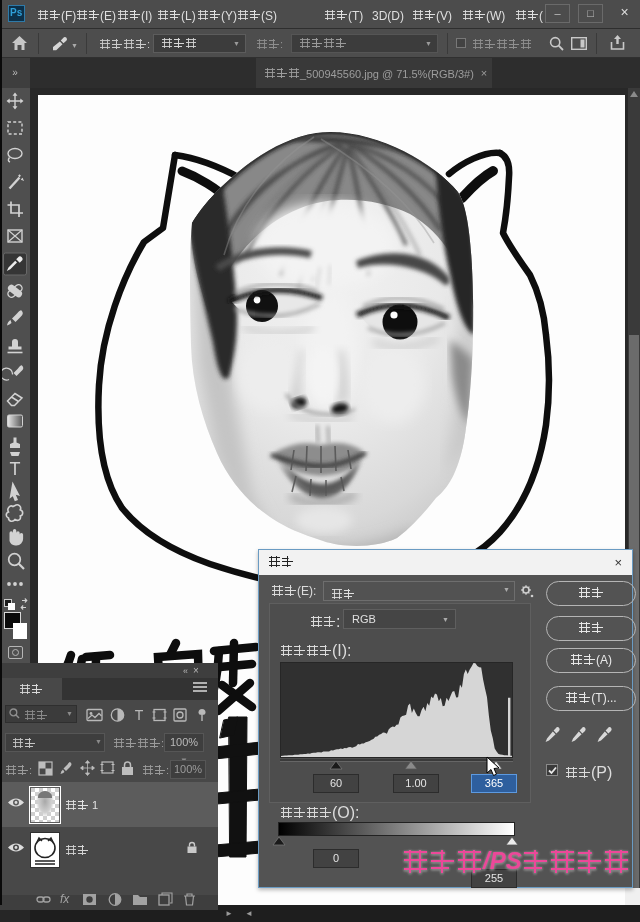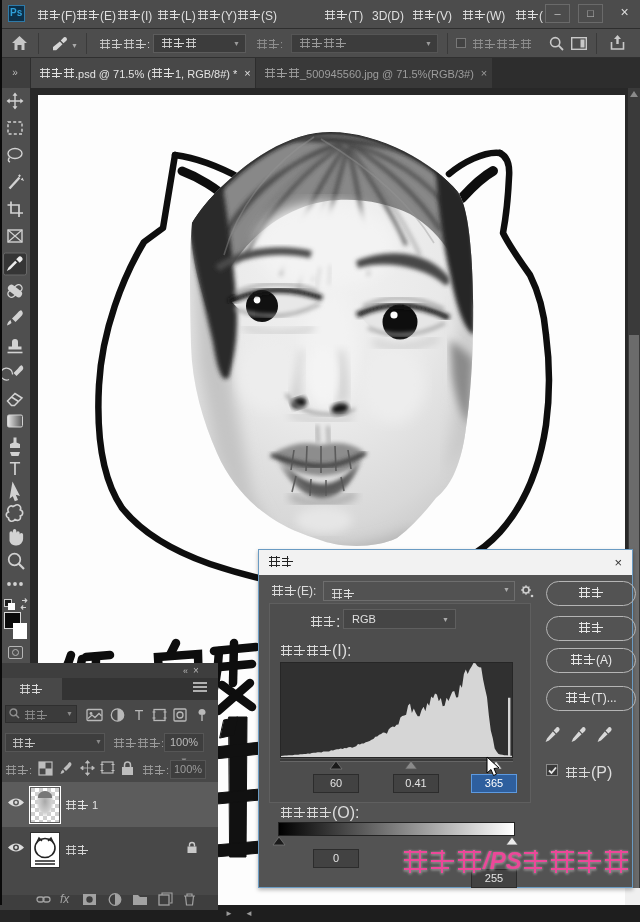--- a/index.html
+++ b/index.html
@@ -273,23 +273,20 @@
         <rect x="9.5" y="2.5" width="4" height="8" fill="#c9c9c9"></rect>
       </svg>
   <div class="vsep" style="left:596px;"></div>
   <svg class="abs" style="left:610px;top:6px;" width="15" height="16" viewBox="0 0 15 16">
         <path d="M7.5 0 L11 4 H8.7 V9 H6.3 V4 H4 Z" fill="#c9c9c9"></path>
         <path d="M1.5 7 V14 H13.5 V7" fill="none" stroke="#c9c9c9" stroke-width="1.6"></path>
       </svg>
 </div>
 <div class="abs" id="tabbar">
   <div class="flyout">»</div>
-  <div class="tab s11" style="left:31px;width:224px;background:#484848;color:#e3e3e3;">
-    <i class="g"></i><i class="g2"></i><i class="g"></i><span class="lat">.psd @ 71.5% (</span><i class="g"></i><i class="g2"></i><span class="lat">1, RGB/8#) *</span><span class="x">×</span>
-  </div>
   <div class="tab s11" style="left:256px;width:236px;background:#393939;color:#9d9d9d;">
     <i class="g"></i><i class="g2"></i><i class="g"></i><span class="lat">_500945560.jpg @ 71.5%(RGB/3#)</span><span class="x">×</span>
   </div>
 </div>
 <div class="abs" id="toolbar">
 <svg class="abs" style="left:0;top:0;" width="30" height="578" viewBox="0 0 30 578" fill="none" stroke="#d2d2d2" stroke-width="1.4">
  <defs>
           <linearGradient id="grd" x1="0" y1="0" x2="1" y2="0">
             <stop offset="0" stop-color="#e8e8e8"></stop>
             <stop offset="1" stop-color="#555"></stop>
@@ -561,21 +558,21 @@
   <svg class="abs" style="left:70px;top:210px;" width="14" height="10" viewBox="0 0 14 10">
         <path d="M7 1 L13 9 H1z" fill="#1a1a1a" stroke="#777" stroke-width="0.8"></path>
       </svg>
   <svg class="abs" style="left:145px;top:210px;" width="14" height="10" viewBox="0 0 14 10">
         <path d="M7 1 L13 9 H1z" fill="#8a8a8a" stroke="#555" stroke-width="0.8"></path>
       </svg>
   <svg class="abs" style="left:230px;top:210px;" width="14" height="10" viewBox="0 0 14 10">
         <path d="M7 1 L13 9 H1z" fill="#ececec" stroke="#555" stroke-width="0.8"></path>
       </svg>
   <div class="dfield" style="left:54px;top:224px;">60</div>
-  <div class="dfield" style="left:134px;top:224px;">0.41</div>
+  <div class="dfield" style="left:134px;top:224px;">1.00</div>
   <div class="dfield" style="left:212px;top:224px;background:#2e5f9e;border:1px solid #5d9ae0;color:#fff;">365</div>
 
   <div class="abs s12" style="left:21px;top:254px;color:#dcdcdc;"><i class="g"></i><i class="g2"></i><i class="g"></i><i class="g2"></i>(O):</div>
   <div class="abs" style="left:19px;top:272px;width:237px;height:14px;background:linear-gradient(90deg,#000,#fff);border:1px solid #222;"></div>
   <svg class="abs" style="left:13px;top:286px;" width="14" height="10" viewBox="0 0 14 10">
         <path d="M7 1 L13 9 H1z" fill="#1a1a1a" stroke="#777" stroke-width="0.8"></path>
       </svg>
   <svg class="abs" style="left:246px;top:286px;" width="14" height="10" viewBox="0 0 14 10">
         <path d="M7 1 L13 9 H1z" fill="#ececec" stroke="#555" stroke-width="0.8"></path>
       </svg>

